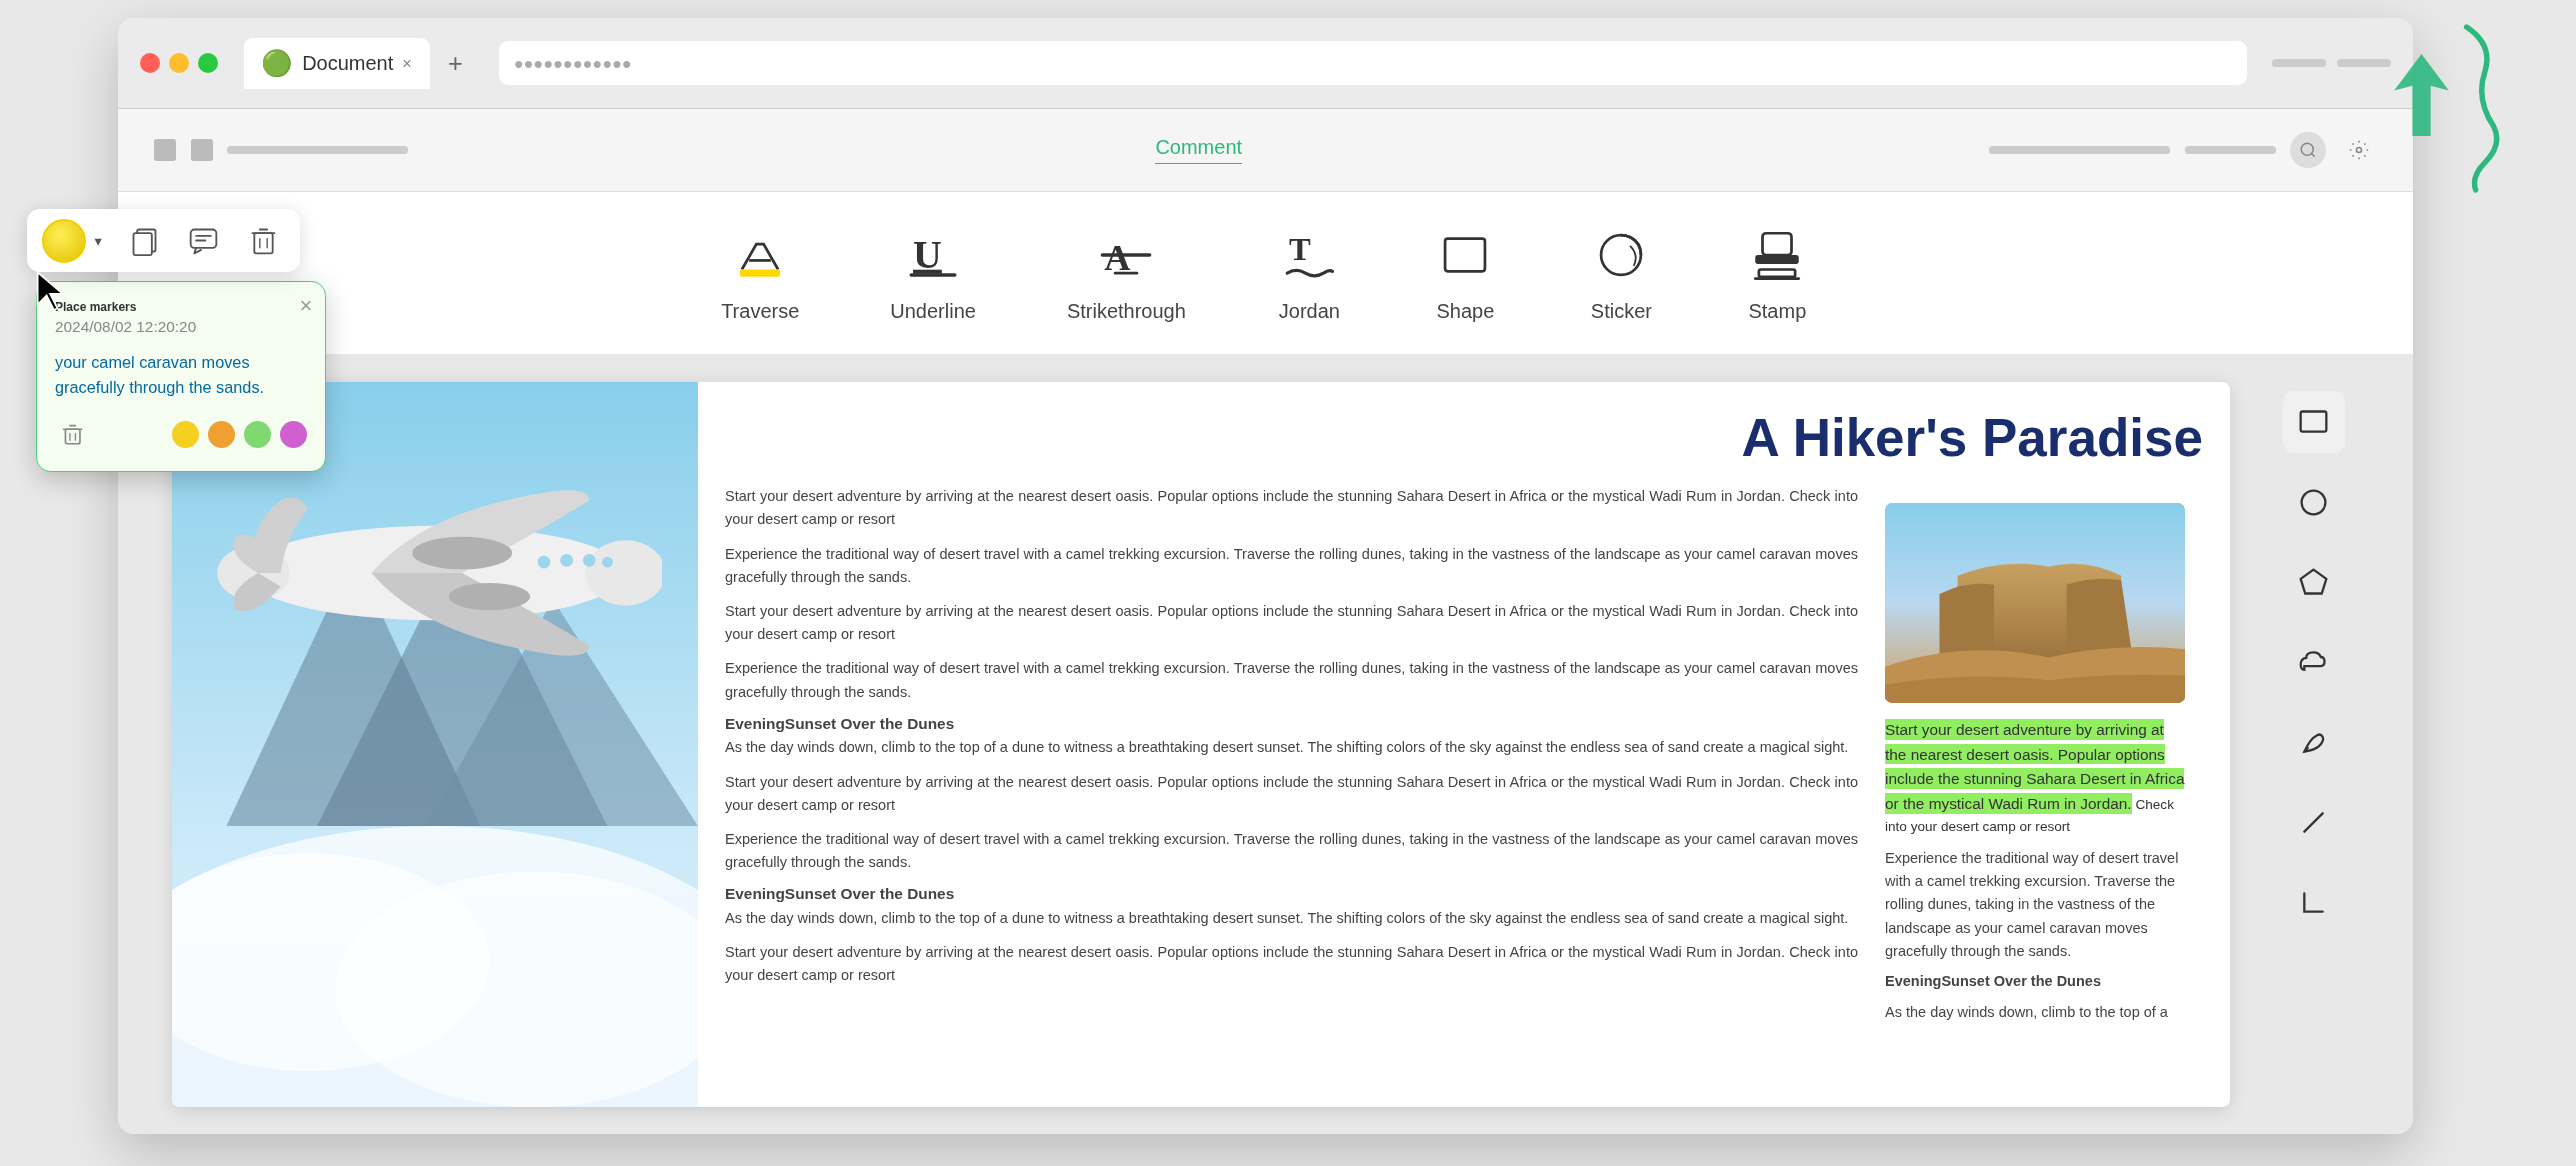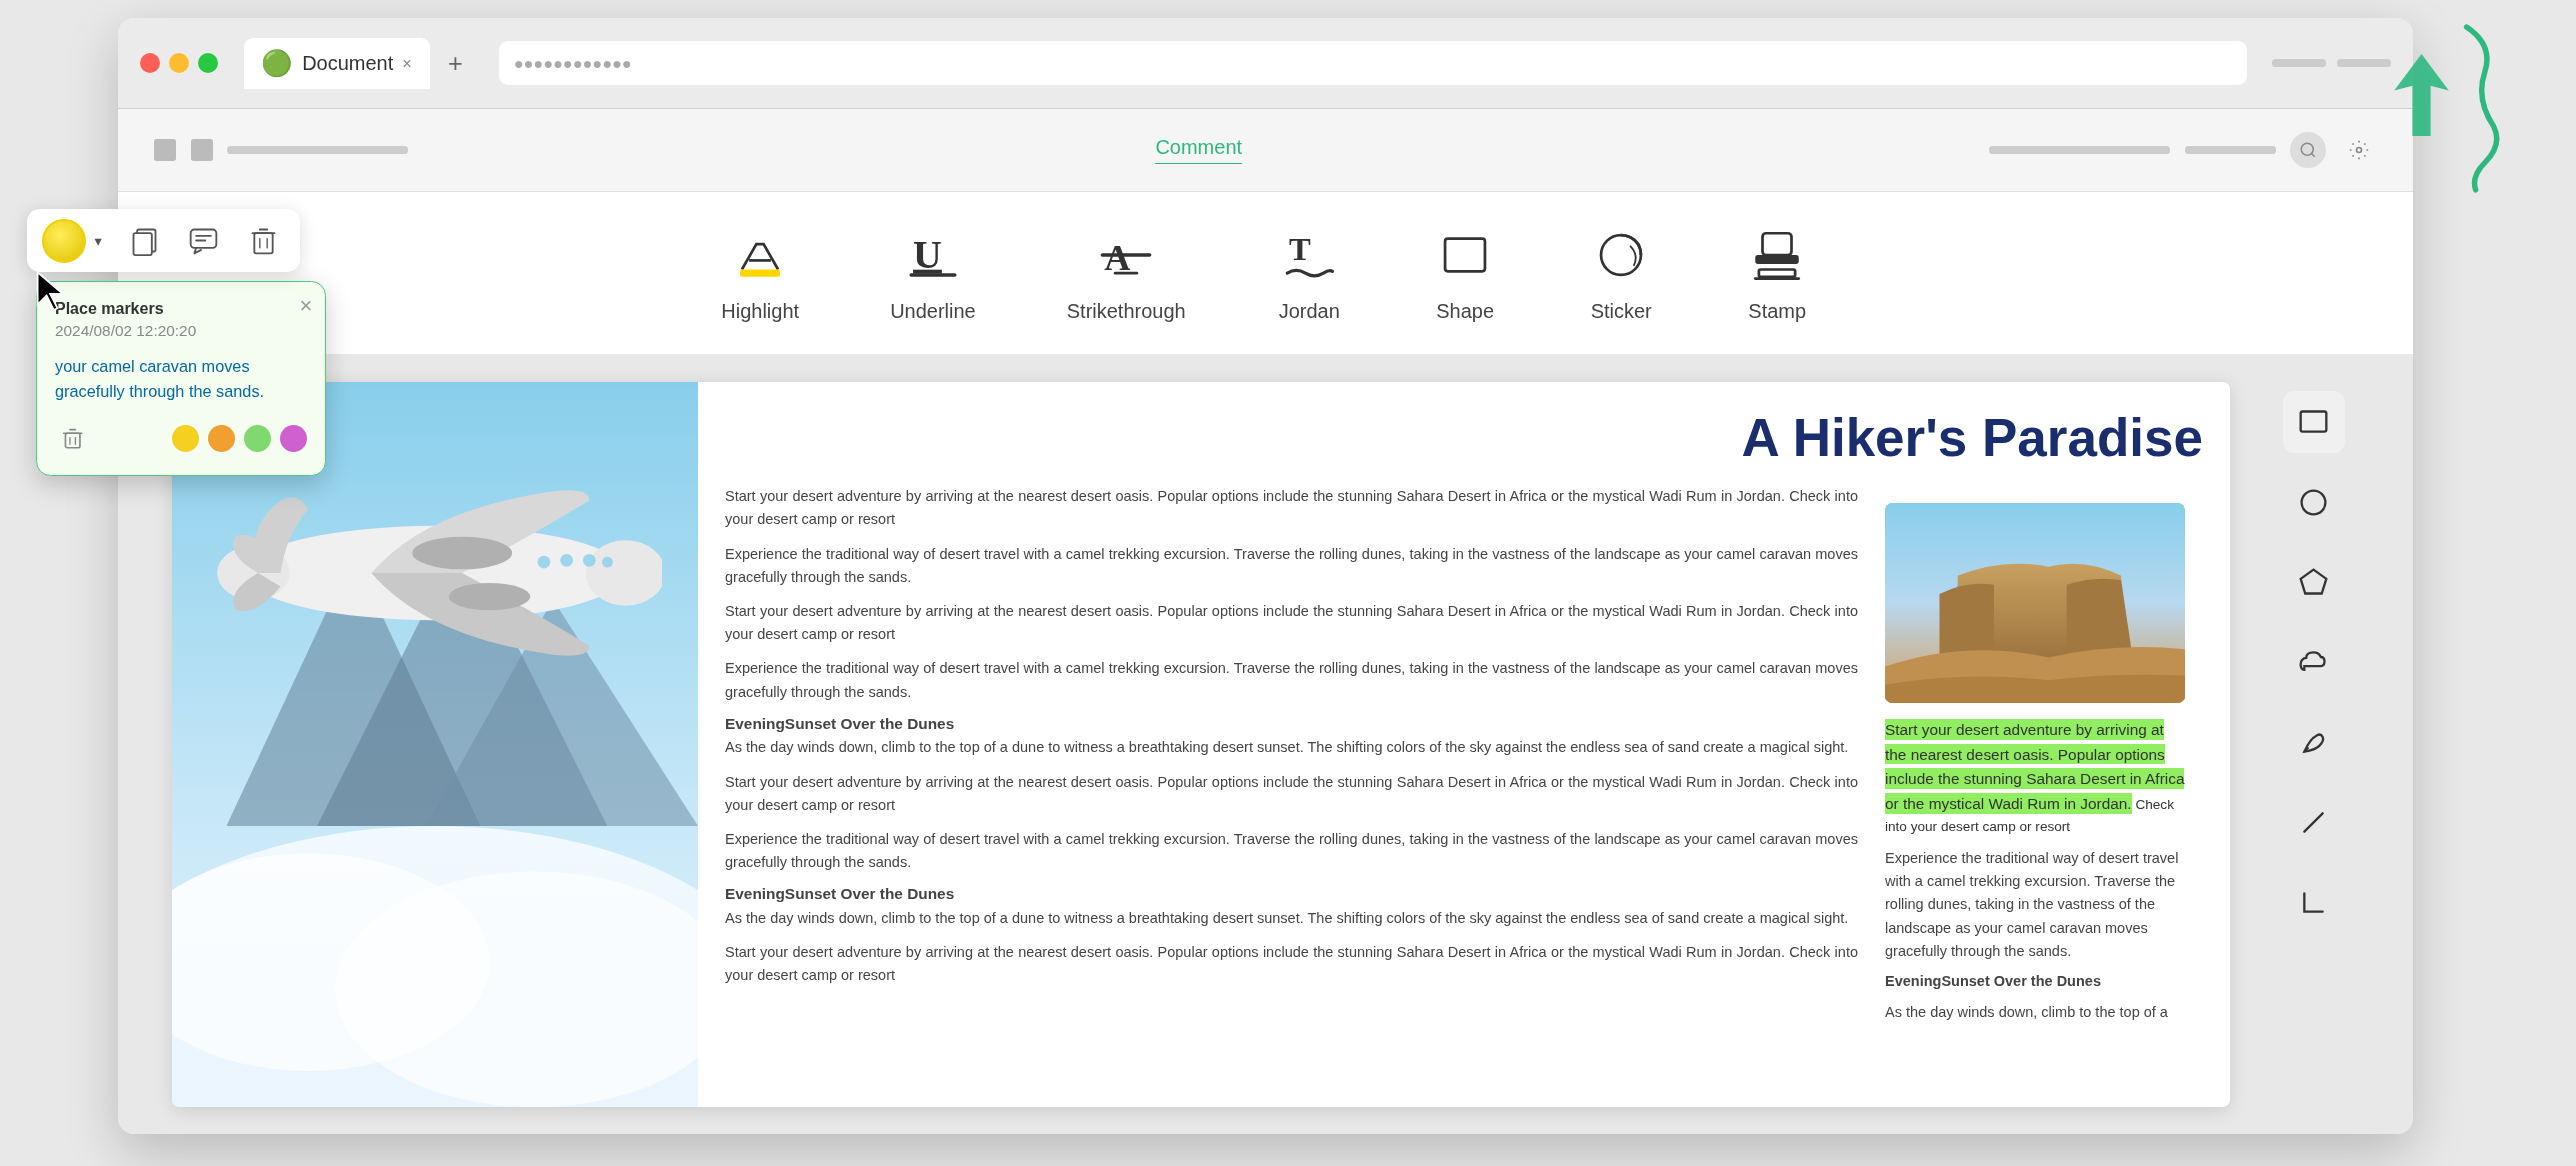--- a/index.html
+++ b/index.html
@@ -312,21 +312,21 @@
     .comment-close {
       position: absolute;
       top: 11px;
       right: 12.7px;
       color: #999;
       font-size: 22px;
       cursor: pointer;
     }
 
     .comment-header {
-      font-size: 16px;
+      font-size: 12px;
       font-weight: 600;
       color: #333;
       margin-bottom: 3.6px;
     }
 
     .comment-date {
       font-size: 15.4px;
       color: #888;
       margin-bottom: 14.5px;
     }
@@ -514,21 +514,21 @@
   <div class="annotation-toolbar">
 
     <div class="tool-item">
       <div class="tool-icon">
         <svg width="58" height="58" viewBox="0 0 64 64" fill="none">
           <path d="M12 48 L28 20 L36 20 L52 48" stroke="#333" stroke-width="3" fill="none"></path>
           <rect x="10" y="48" width="44" height="8" fill="#ffd700" rx="2"></rect>
           <path d="M20 38 L44 38" stroke="#333" stroke-width="3"></path>
         </svg>
       </div>
-      <span class="tool-label">Highlight</span>
+      <span class="tool-label">Traverse</span>
     </div>
 
     <div class="tool-item">
       <div class="tool-icon">
         <svg width="58" height="58" viewBox="0 0 64 64" fill="none">
           <text x="10" y="46" font-size="44" font-family="serif" font-weight="bold" fill="#333" text-decoration="underline">U</text>
           <line x1="8" y1="54" x2="56" y2="54" stroke="#333" stroke-width="4" stroke-linecap="round"></line>
         </svg>
       </div>
       <span class="tool-label">Underline</span>

